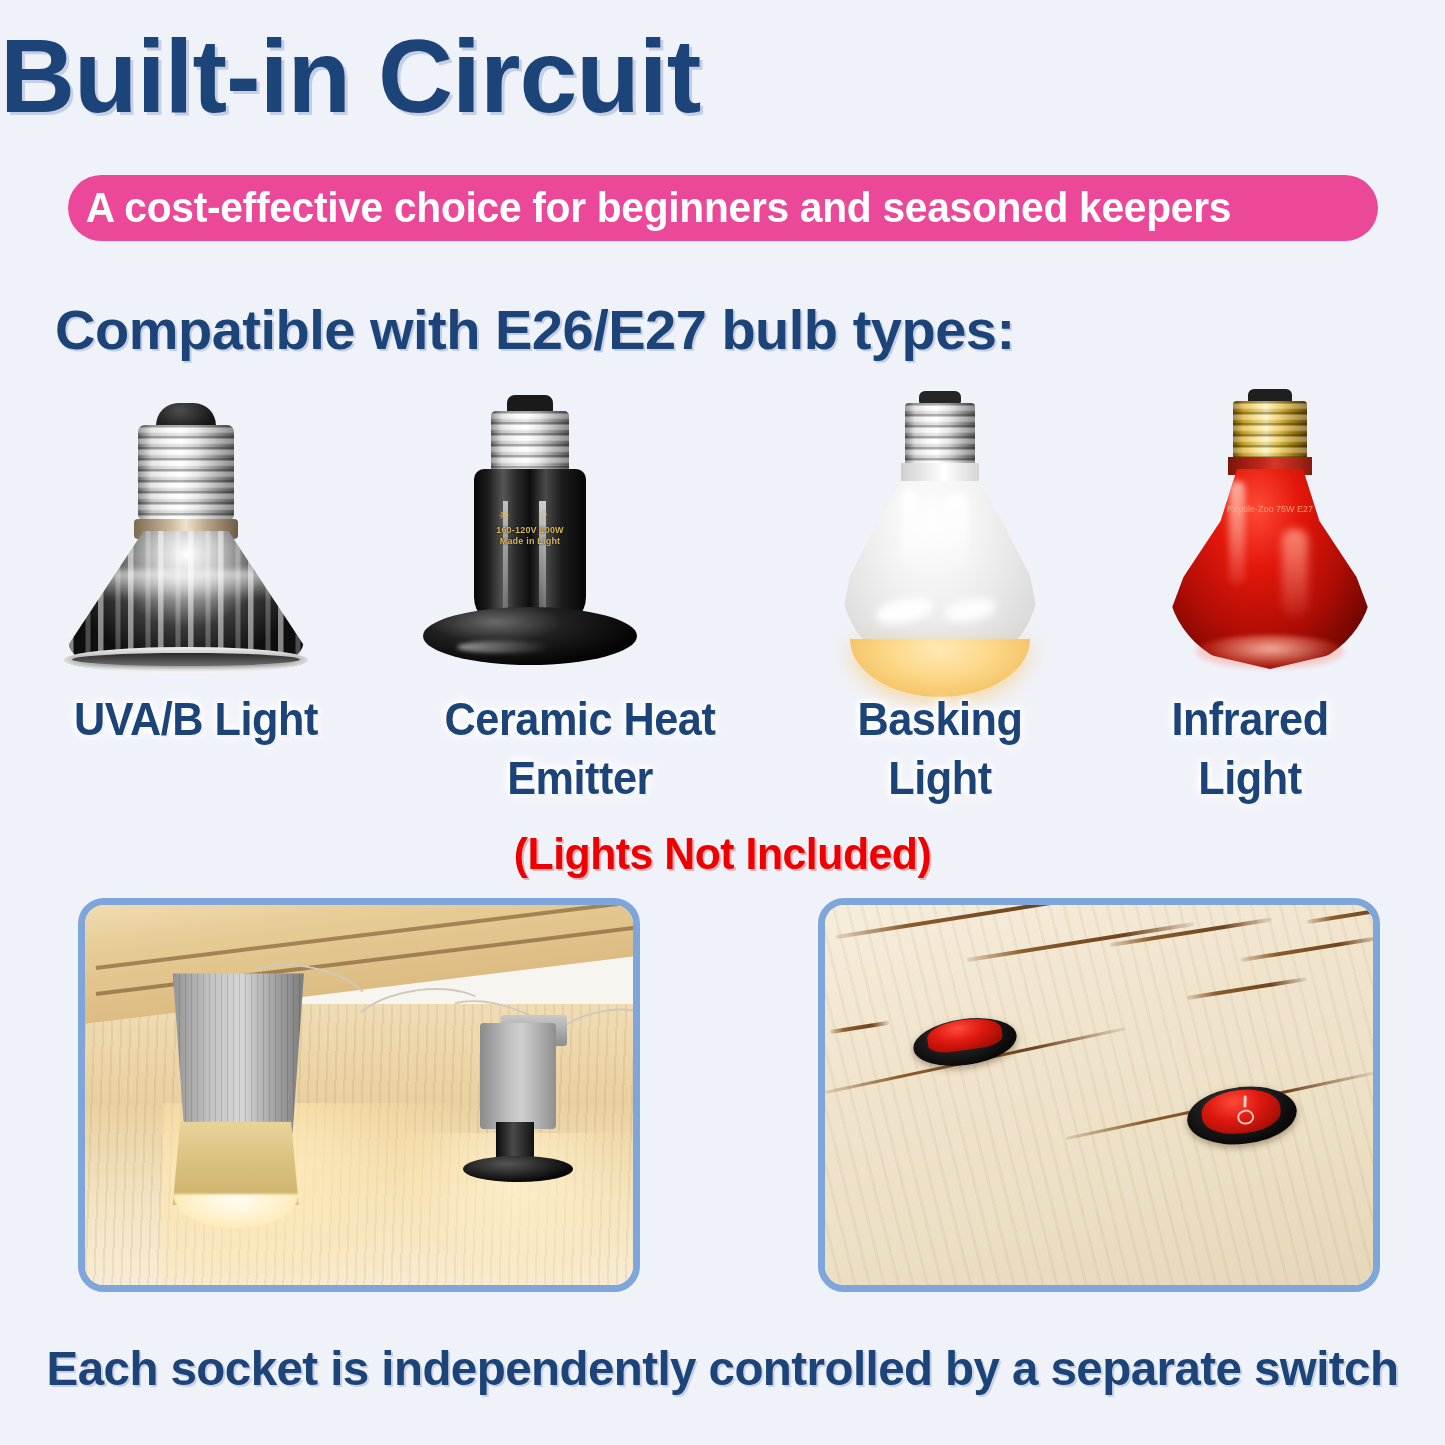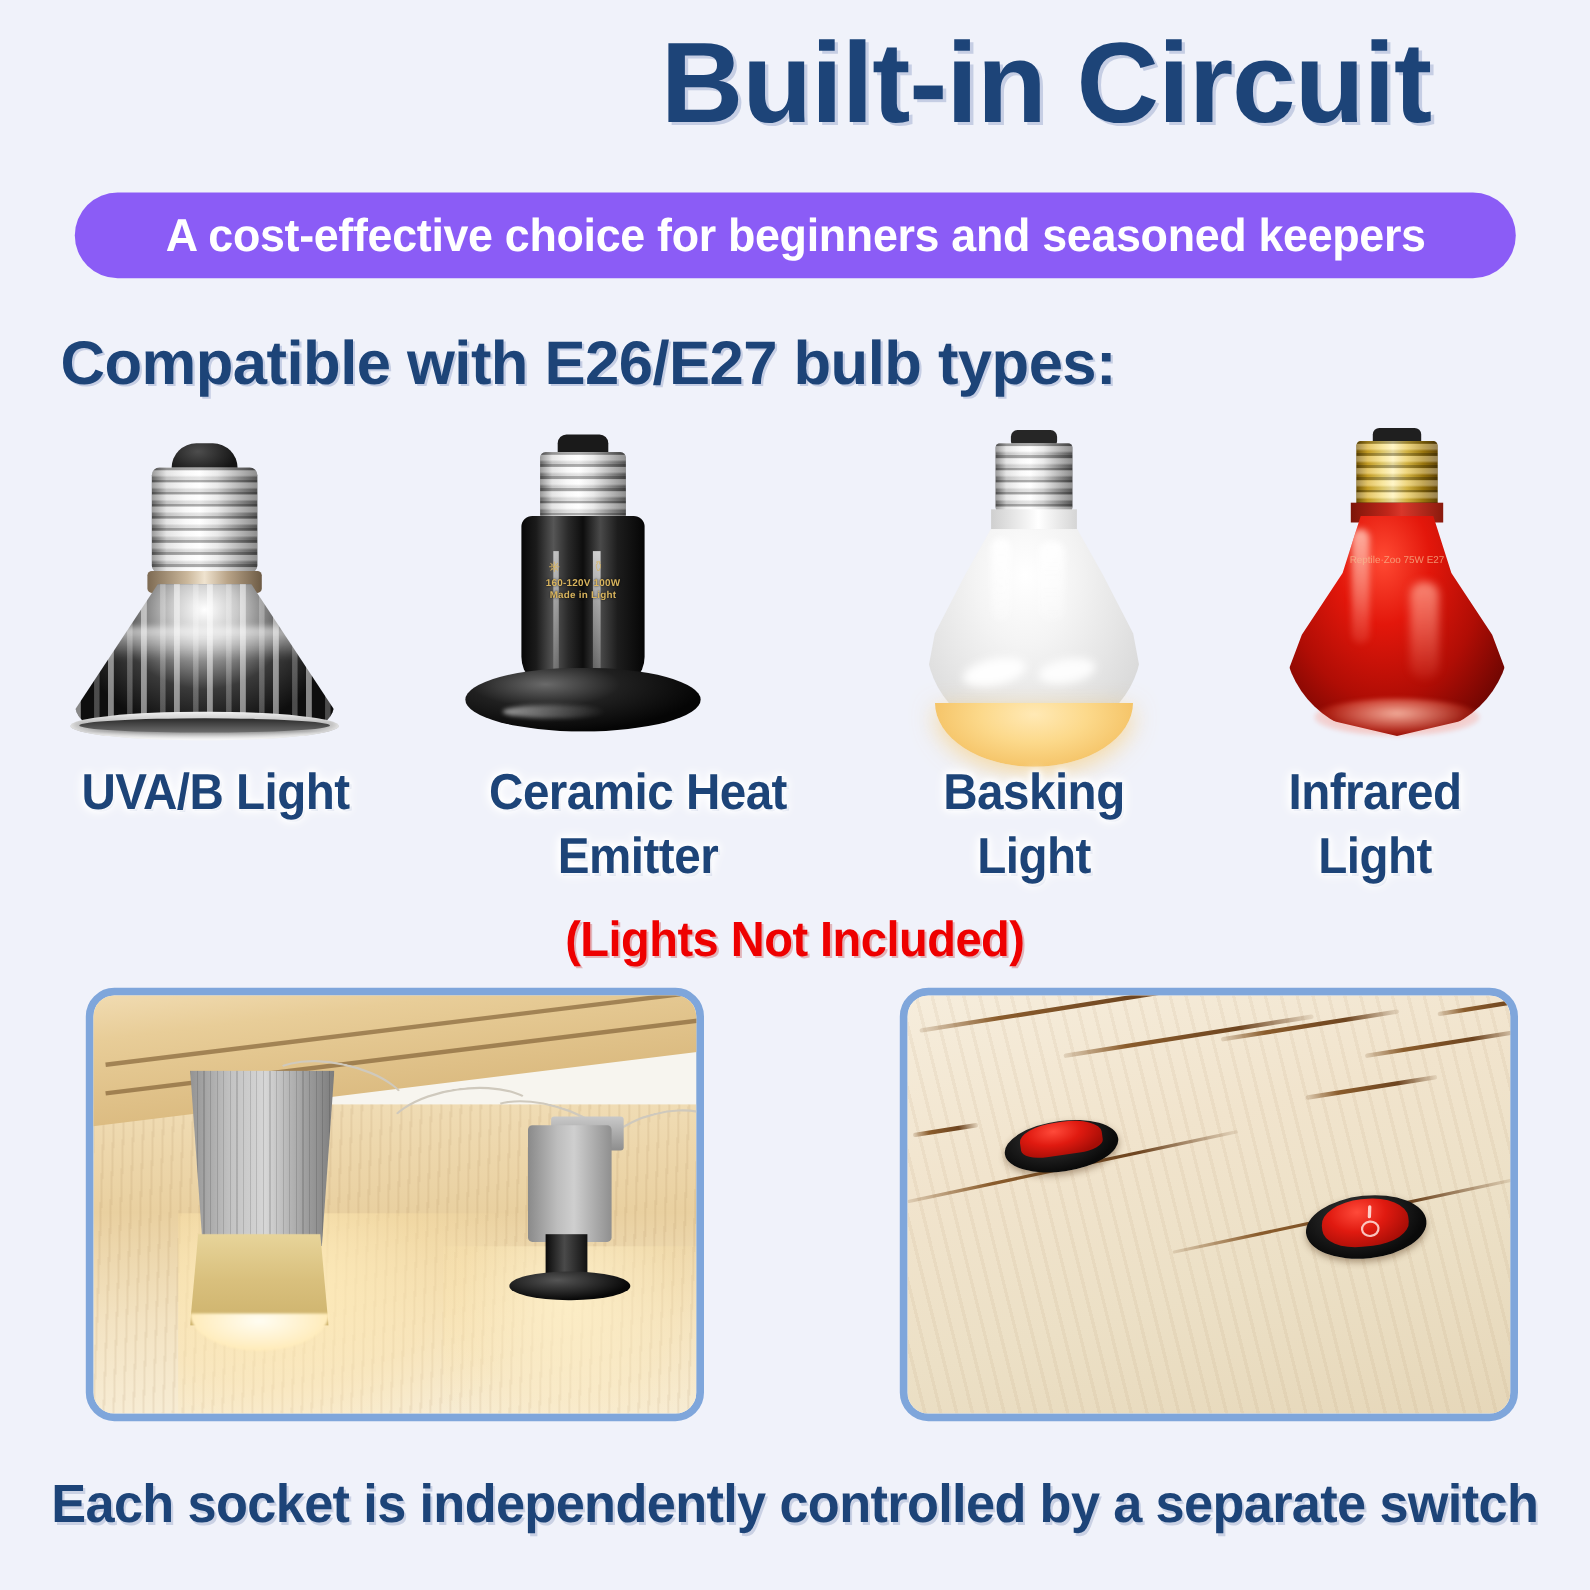--- a/index.html
+++ b/index.html
@@ -6,36 +6,36 @@
   body{
     width:1445px;height:1445px;
     background:#f0f2fa;
     font-family:"Liberation Sans", sans-serif;
     overflow:hidden;
     position:relative;
   }
 
   
   #header-title{
-    position:absolute;left:16px;top:22px;width:1285px;
-    text-align:right;
+    position:absolute;left:0;top:22px;width:1285px;
+    text-align:left;
     font-size:104px;font-weight:bold;
     letter-spacing:-1px;
     color:#1d4478;
     text-shadow:3px 3px 0 rgba(120,140,185,.35);
     line-height:1.05;
     white-space:nowrap;
   }
 
   #subtitle-pill{
     position:absolute;left:68px;top:175px;
-    width:1310px;height:78px;
-    background:#8b5cf6;
+    width:1310px;height:66px;
+    background:#ec4899;
     border-radius:40px;
-    display:flex;align-items:center;justify-content:center;
+    display:flex;align-items:center;
   }
   #subtitle-text{
     color:#ffffff;
     font-size:42px;font-weight:bold;
     letter-spacing:-.3px;
     white-space:nowrap;
     transform:scaleX(.97);
   }
 
   #compat-heading{

